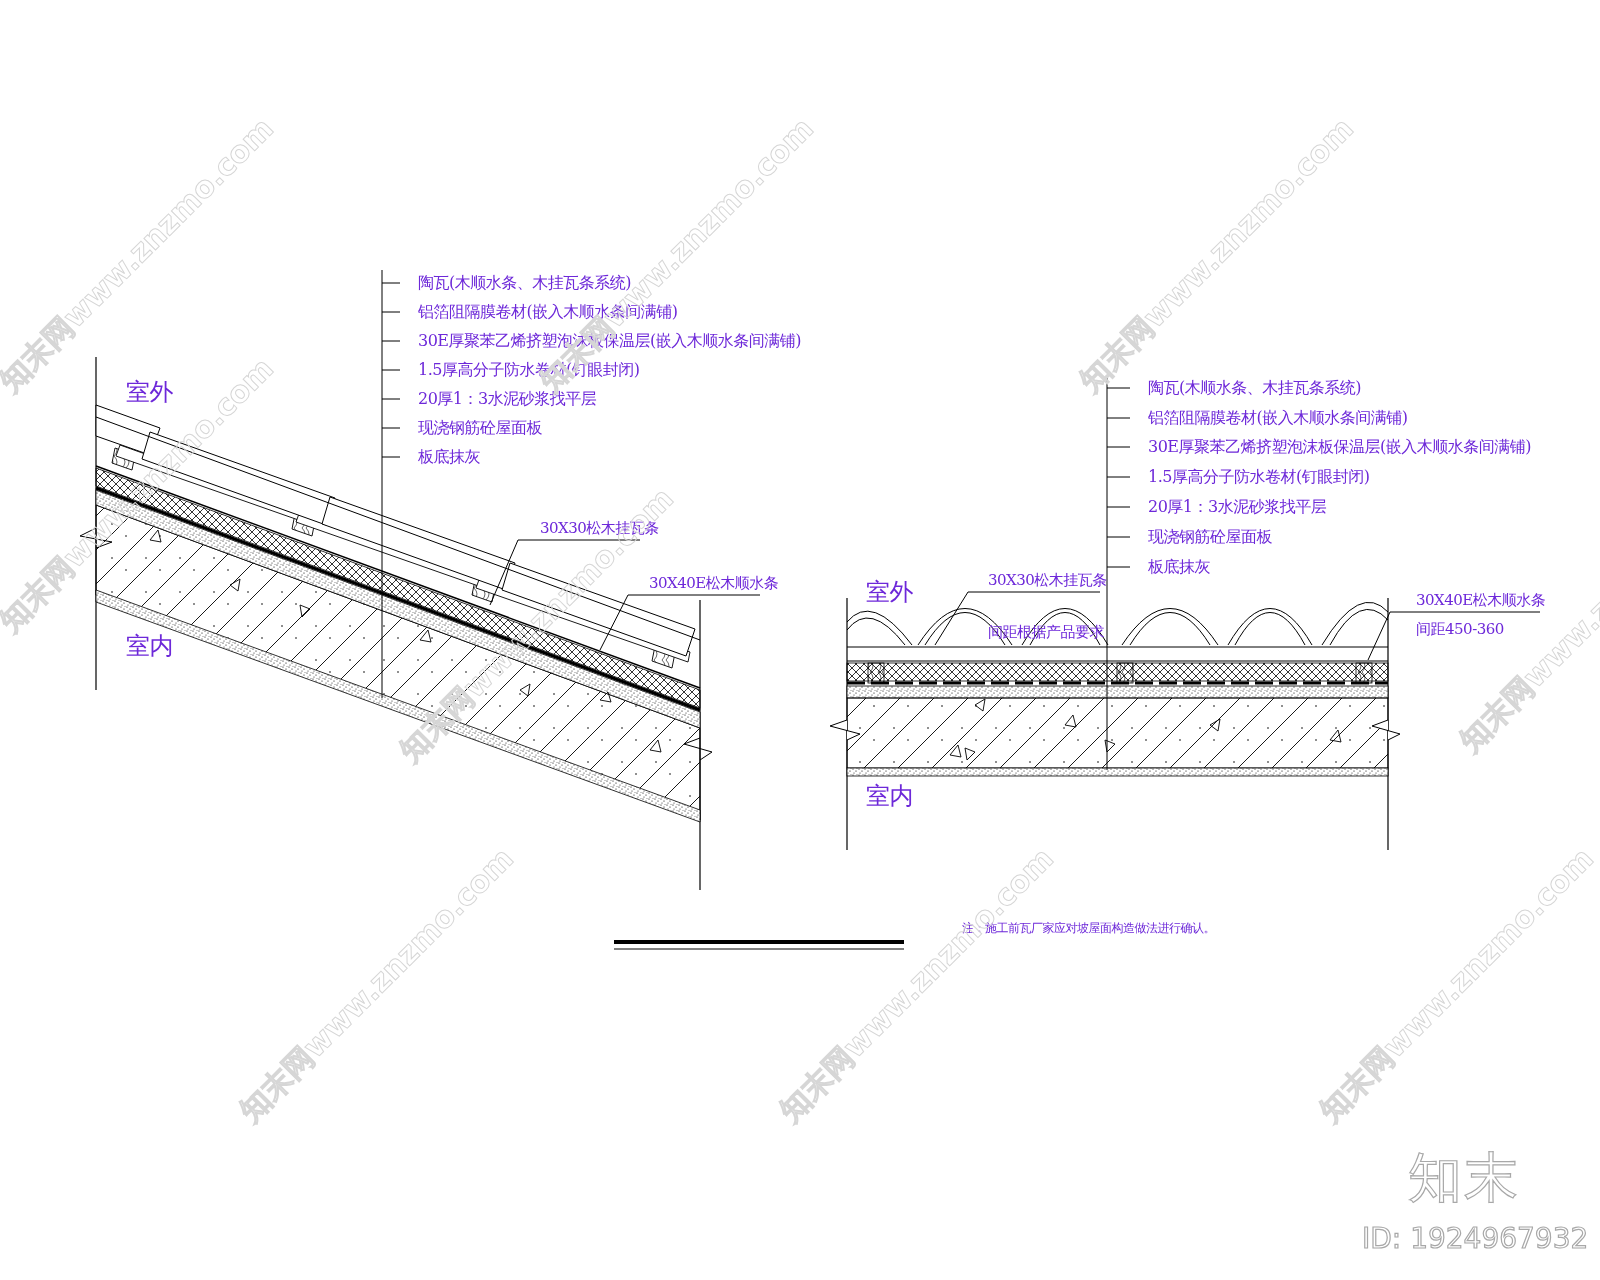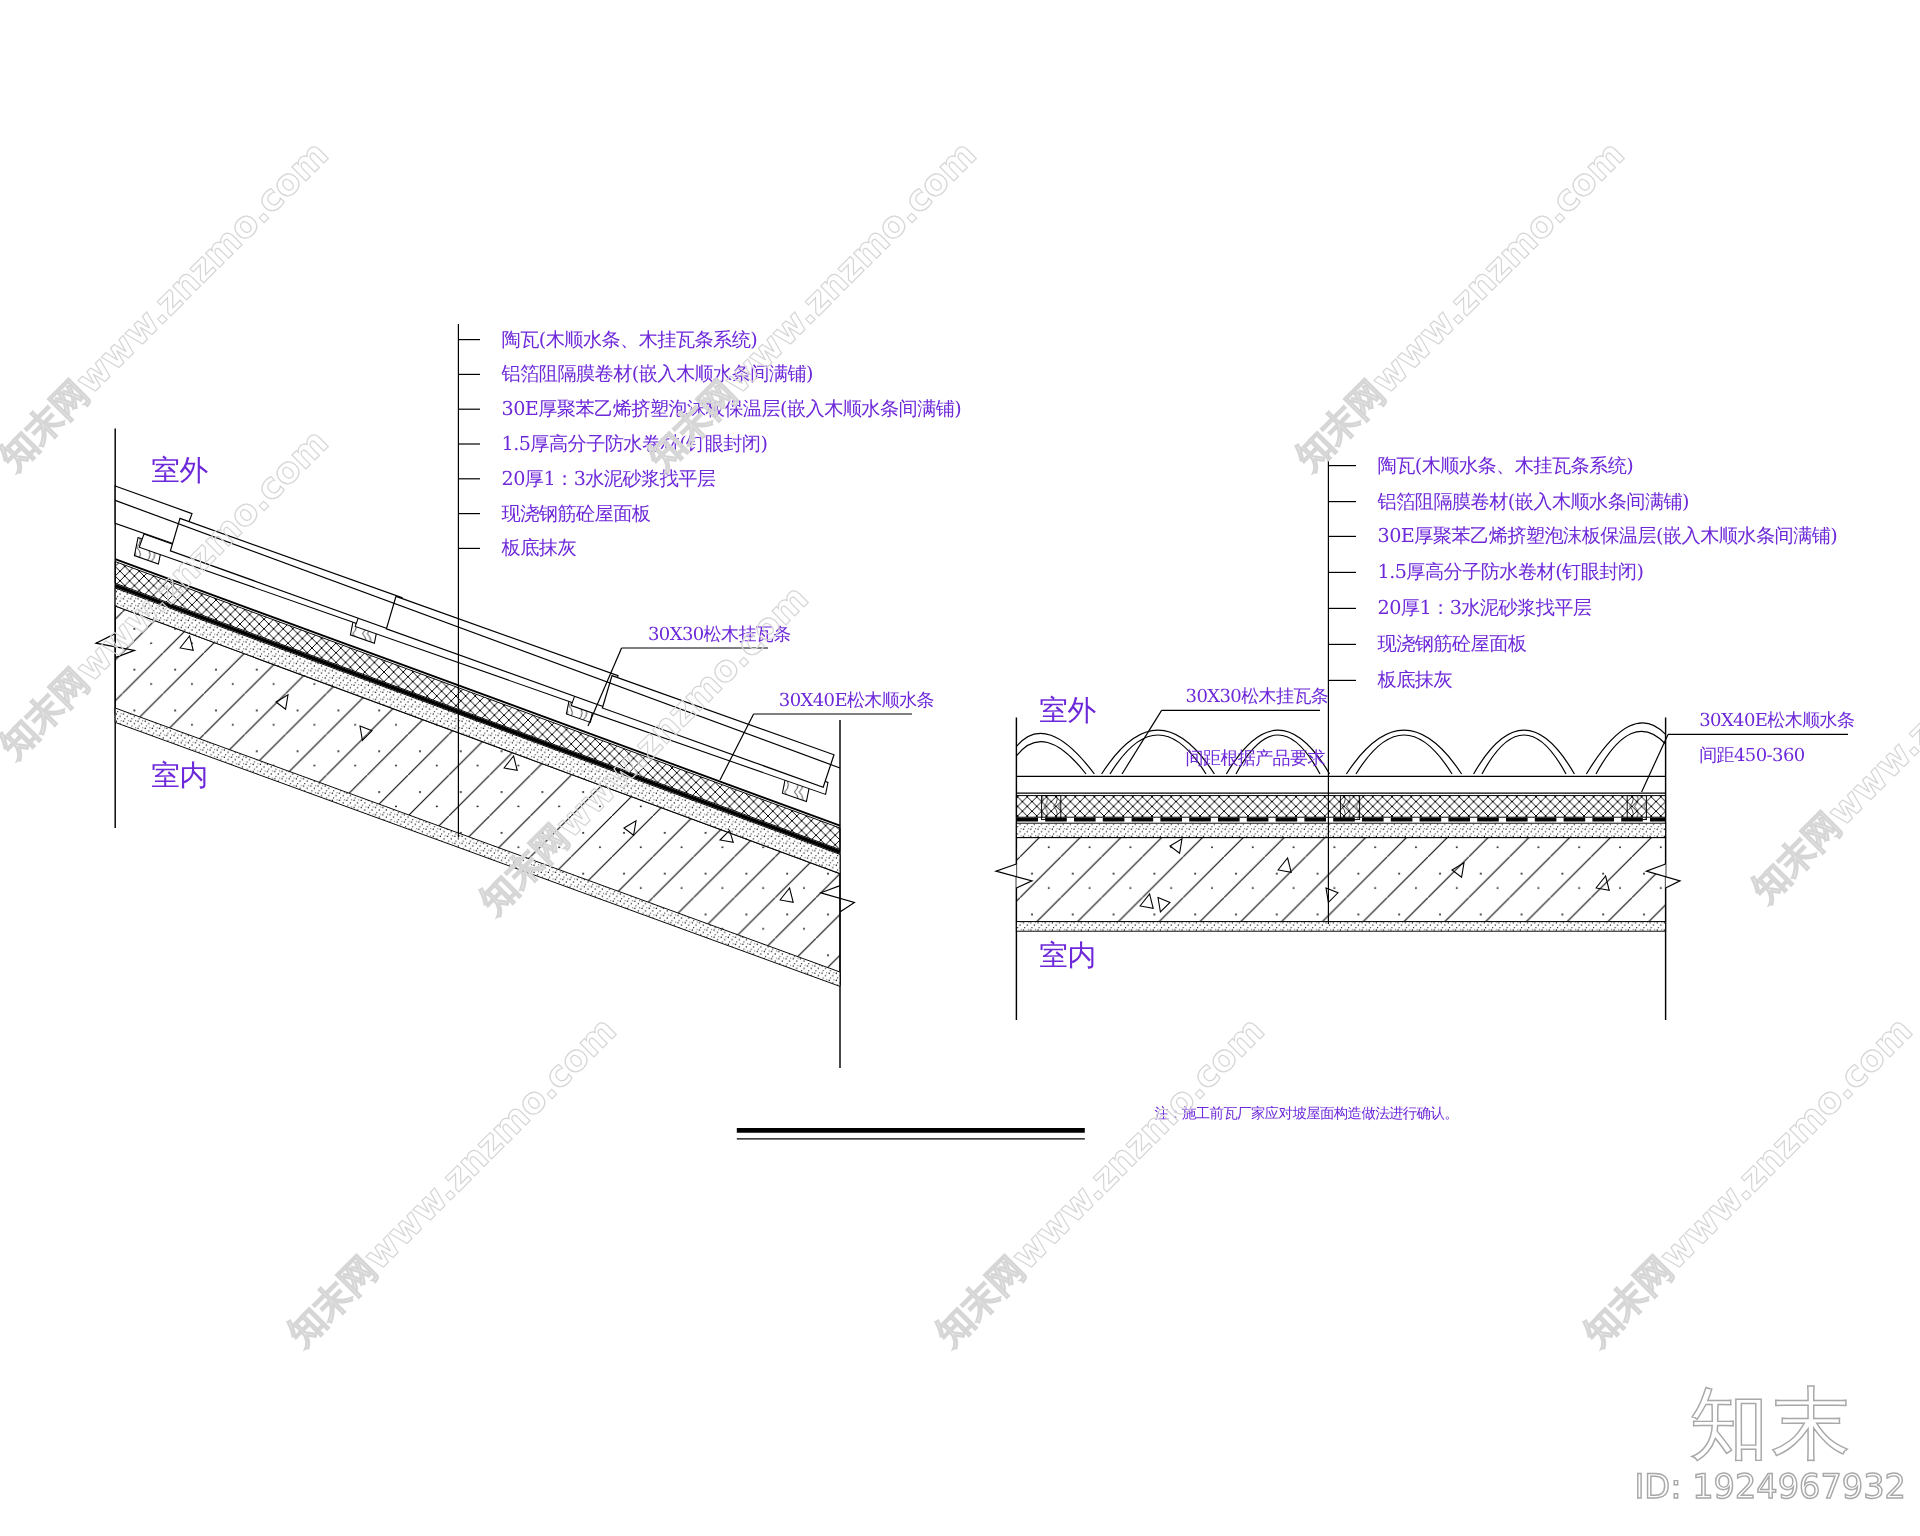--- a/index.html
+++ b/index.html
@@ -212,15 +212,15 @@
   <div class="wm" style="left:20px;top:360px;transform:rotate(-45deg)">知末网www.znzmo.com</div>
   <div class="wm" style="left:560px;top:360px;transform:rotate(-45deg)">知末网www.znzmo.com</div>
   <div class="wm" style="left:1100px;top:360px;transform:rotate(-45deg)">知末网www.znzmo.com</div>
   <div class="wm" style="left:20px;top:600px;transform:rotate(-45deg)">知末网www.znzmo.com</div>
   <div class="wm" style="left:420px;top:730px;transform:rotate(-45deg)">知末网www.znzmo.com</div>
   <div class="wm" style="left:1480px;top:720px;transform:rotate(-45deg)">知末网www.znzmo.com</div>
   <div class="wm" style="left:260px;top:1090px;transform:rotate(-45deg)">知末网www.znzmo.com</div>
   <div class="wm" style="left:800px;top:1090px;transform:rotate(-45deg)">知末网www.znzmo.com</div>
   <div class="wm" style="left:1340px;top:1090px;transform:rotate(-45deg)">知末网www.znzmo.com</div>
 
-  <div class="brand" style="left:1408px;top:1142px;font-size:66px;letter-spacing:2px">知末</div>
+  <div class="brand" style="left:1408px;top:1142px;font-size:54px;letter-spacing:2px">知末</div>
   <div class="brand" style="left:1362px;top:1222px;font-size:28px">ID: 1924967932</div>
 </div>
 
 </body></html>

